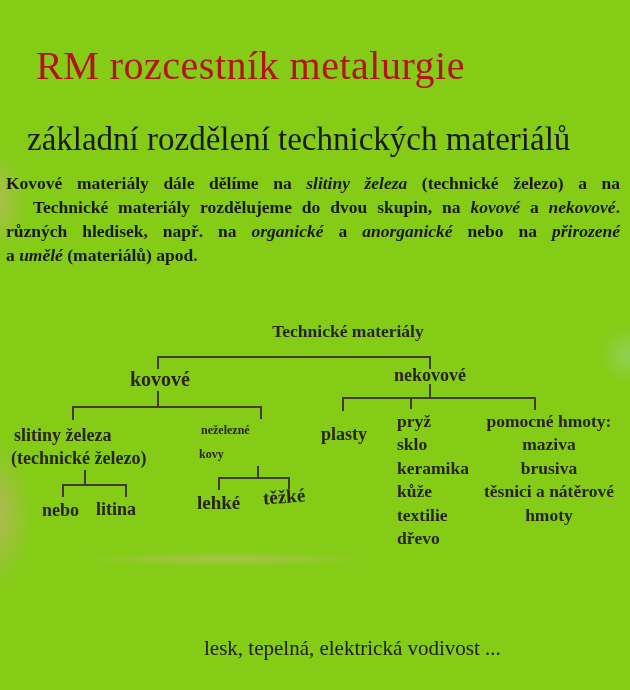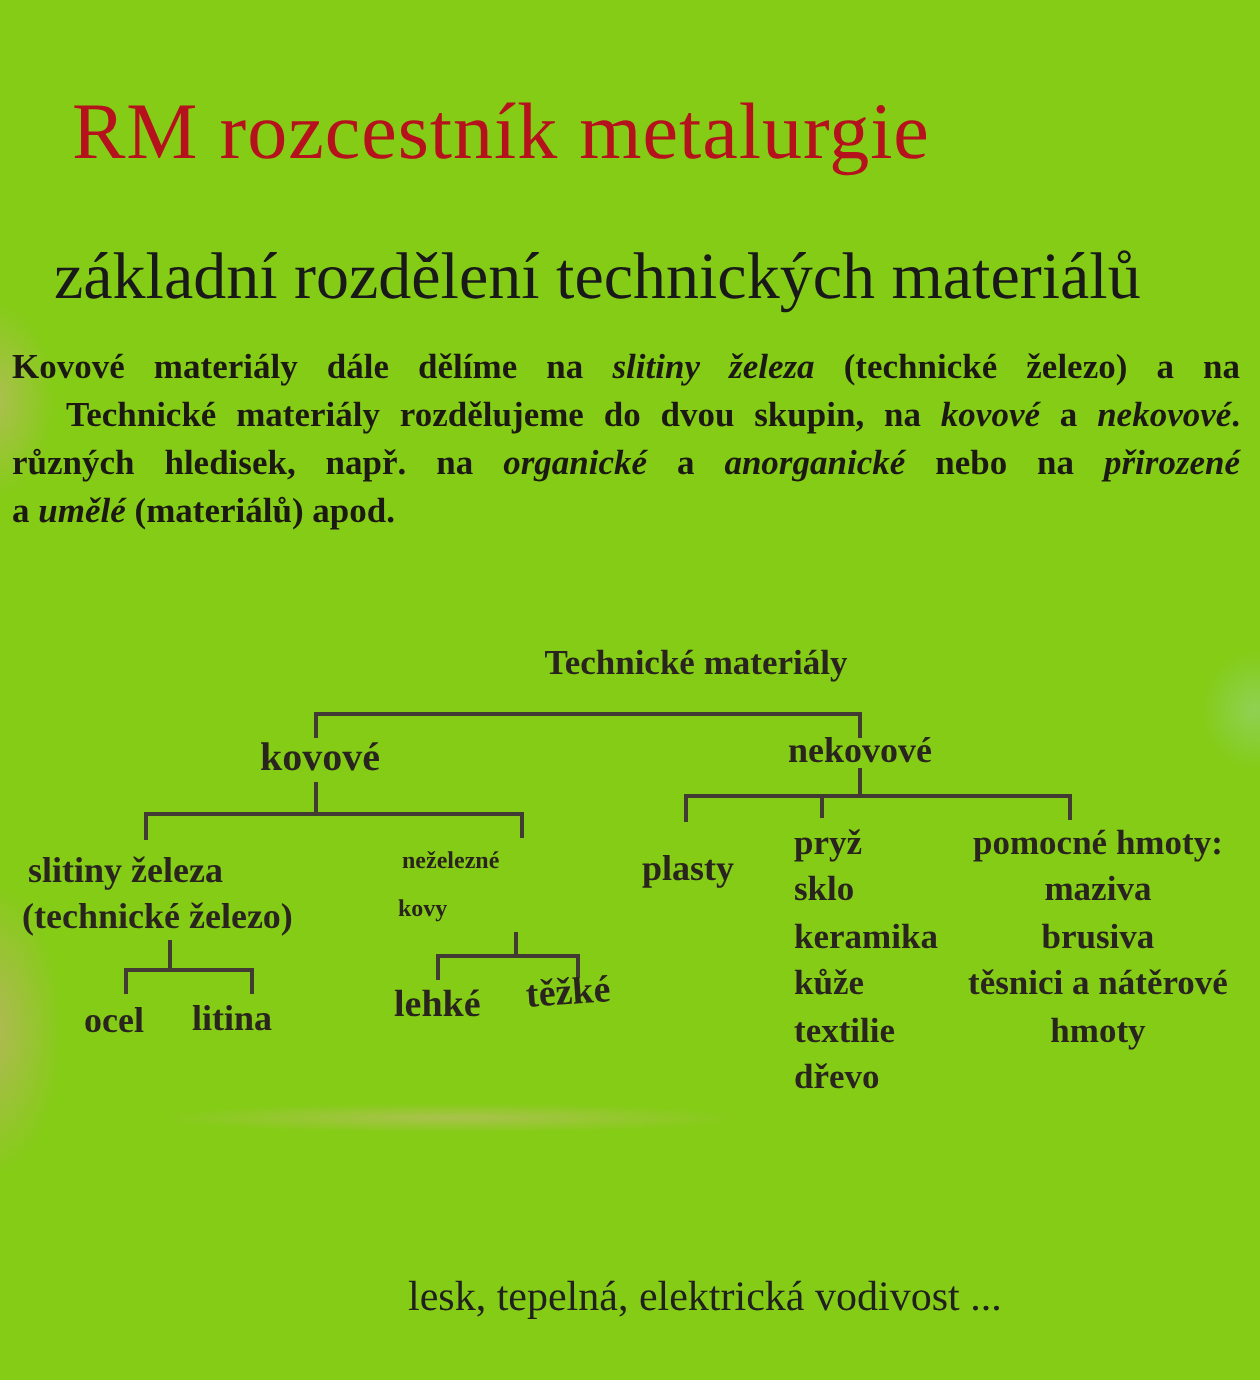--- a/index.html
+++ b/index.html
@@ -91,21 +91,21 @@
     <div class="vline" style="left:260px;top:406px;height:13px;"></div>
 
     <div class="node" style="left:14px;top:425px;font-size:18px;">
       <div>slitiny železa</div>
       <div style="margin-top:3px;margin-left:-3px;">(technické železo)</div>
     </div>
     <div class="vline" style="left:84px;top:470px;height:15px;"></div>
     <div class="hline" style="left:62px;top:484px;width:65px;"></div>
     <div class="vline" style="left:62px;top:484px;height:13px;"></div>
     <div class="vline" style="left:125px;top:484px;height:13px;"></div>
-    <div class="node" style="left:42px;top:500px;font-size:18px;">ocel</div>
+    <div class="node" style="left:42px;top:500px;font-size:18px;">nebo</div>
     <div class="node" style="left:96px;top:499px;font-size:18px;">litina</div>
 
     <div class="node" style="left:201px;top:420px;font-size:12px;">
       <div>neželezné</div>
       <div style="margin-top:4px;margin-left:-2px;">kovy</div>
     </div>
     <div class="vline" style="left:257px;top:466px;height:12px;"></div>
     <div class="hline" style="left:218px;top:477px;width:72px;"></div>
     <div class="vline" style="left:218px;top:477px;height:13px;"></div>
     <div class="vline" style="left:288px;top:477px;height:12px;"></div>

